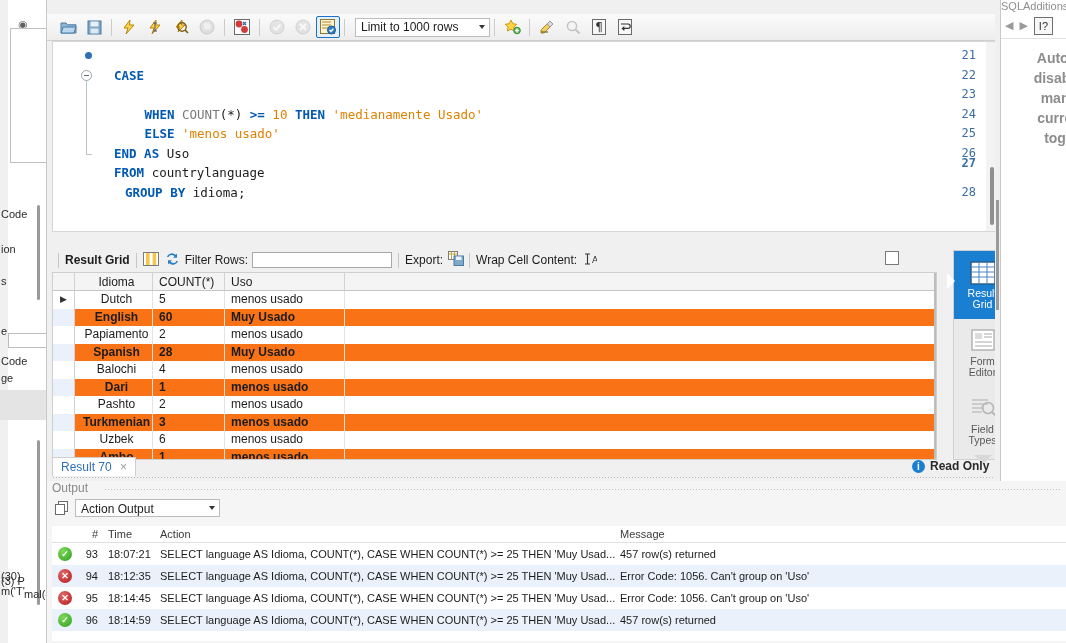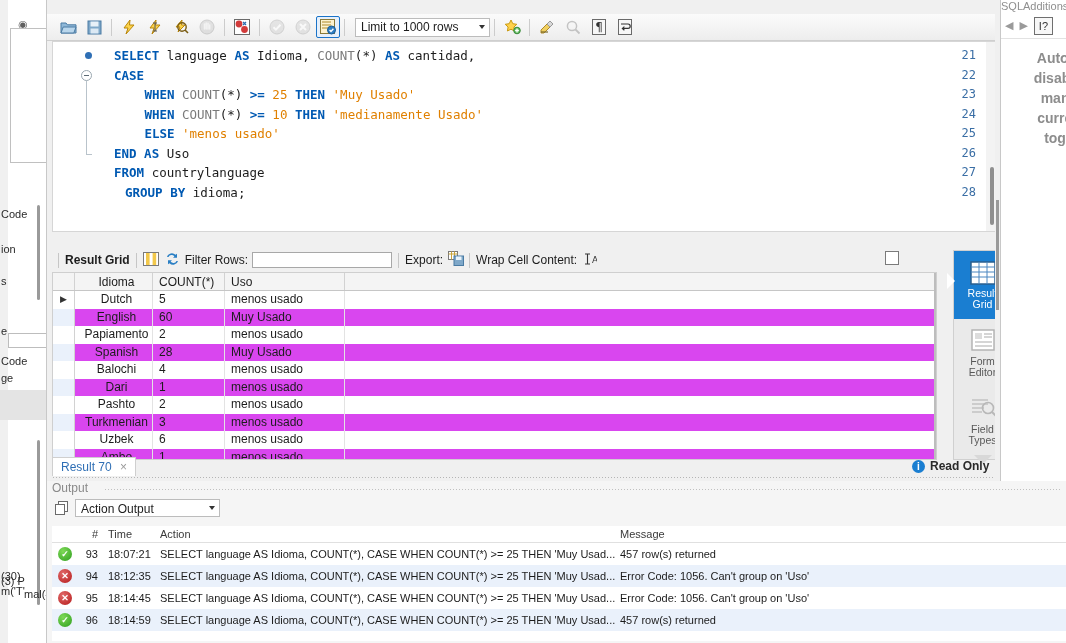--- a/index.html
+++ b/index.html
@@ -89,21 +89,21 @@
   .rtable { position:absolute; left:5px; top:272px; width:885px; height:188px; background:#fff;
             border:1px solid #cfcfcf; overflow:hidden; }
   .rhead { display:flex; height:18px; background:#f4f4f4; border-bottom:1px solid #c6c6c6; }
   .rhead div { border-right:1px solid #d2d2d2; padding-left:6px; line-height:18px;
                font-size:12px; color:#1c1c1c; }
   .c0 { width:22px; padding-left:0 !important; }
   .c1 { width:78px;text-align:center; }
   .c2 { width:72px; }
   .c3 { width:120px; }
   .rrow { display:flex; height:17.5px; }
-  .rrow.alt { background:#d946ef; }
+  .rrow.alt { background:#f97316;font-weight:bold; }
   .rrow div { padding-left:6px; line-height:17.5px; font-size:12px; color:#1c1c1c;
               border-right:1px solid #e3e3e3; overflow:hidden; white-space:nowrap; }
   .rrow .c0 { padding-left:0 !important; text-align:center; color:#333; font-size:9px;
               border-right:1px solid #d2d2d2; background:#fff; }
   .rrow.alt .c0 { background:#eaf1fb; }
   .r-sub { position:absolute; right:0; top:0; width:2px; height:188px; background:#bdbdbd; }
 
   
   .vtabs { position:absolute; left:906px; top:250px; width:59px; height:210px; background:#eaeaea;
            border:1px solid #d0d0d0; }
@@ -320,41 +320,39 @@
             <path d="M7.4 7.6L5.4 9.4l2 1.8" stroke="#333" fill="none" stroke-width="1.2"></path>
           </svg>
       </div>
     </div>
 
     <div class="editor">
       <div class="gutter"></div>
       <div class="ed-vtrack"></div>
       <div class="ed-scroll" style="top:125px;height:58px;"></div>
       <div id="code-lines" class="code">
-          <div class="cl" style="top: 6px; left: 14px;"><span class="kw">SELECT </span><span class="pl">language </span><span class="kw">AS </span><span class="pl">Idioma, </span><span class="fn">COUNT</span><span class="pl">(*) </span><span class="kw">AS </span><span class="pl">cantidad,</span></div>
           <div class="cl" style="top: 25.5px; left: 14px;"><span class="kw">CASE</span></div>
-          <div class="cl" style="top: 45px; left: 44.4px;"><span class="kw">WHEN </span><span class="fn">COUNT</span><span class="pl">(*) </span><span class="kw">&gt;= </span><span class="num">25 </span><span class="kw">THEN </span><span class="str">'Muy Usado'</span></div>
           <div class="cl" style="top: 64.5px; left: 44.4px;"><span class="kw">WHEN </span><span class="fn">COUNT</span><span class="pl">(*) </span><span class="kw">&gt;= </span><span class="num">10 </span><span class="kw">THEN </span><span class="str">'medianamente Usado'</span></div>
           <div class="cl" style="top: 84px; left: 44.4px;"><span class="kw">ELSE </span><span class="str">'menos usado'</span></div>
           <div class="cl" style="top: 103.5px; left: 14px;"><span class="kw">END </span><span class="kw">AS </span><span class="pl">Uso</span></div>
           <div class="cl" style="top: 123px; left: 14px;"><span class="kw">FROM </span><span class="pl">countrylanguage</span></div>
           <div class="cl" style="top: 142.5px; left: 25px;"><span class="kw">GROUP </span><span class="kw">BY </span><span class="pl">idioma;</span></div>
         </div>
       <div id="gutter-nums">
           <div class="ln" style="top: 6px;">21</div>
           <div class="bullet" style="top: 10px;"></div>
           <div class="ln" style="top: 25.5px;">22</div>
           <div class="fold" style="top: 27.5px;"></div>
           <div class="foldline" style="top: 38.5px; height: 73px;"></div>
           <div class="ln" style="top: 45px;">23</div>
           <div class="ln" style="top: 64.5px;">24</div>
           <div class="ln" style="top: 84px;">25</div>
           <div class="ln" style="top: 103.5px;">26</div>
           <div class="foldend" style="top: 111.5px;"></div>
-          <div class="ln" style="top: 123px;">27</div>
+          <div class="ln" style="top: 114px; font-weight: bold;">27</div>
           <div class="ln" style="top: 142.5px;">28</div>
         </div>
     </div>
 
     <div class="rgbar">
       <div class="sep"></div>
       <span class="rg-title">Result Grid</span>
       <div class="sep"></div>
       <span style="display:inline-block;width:16px;">
         <svg width="16" height="14" viewBox="0 0 16 14">

